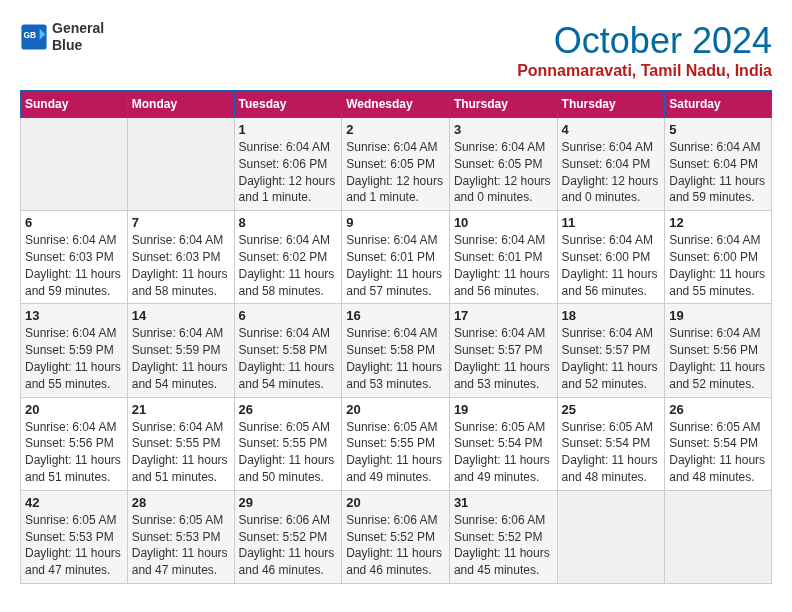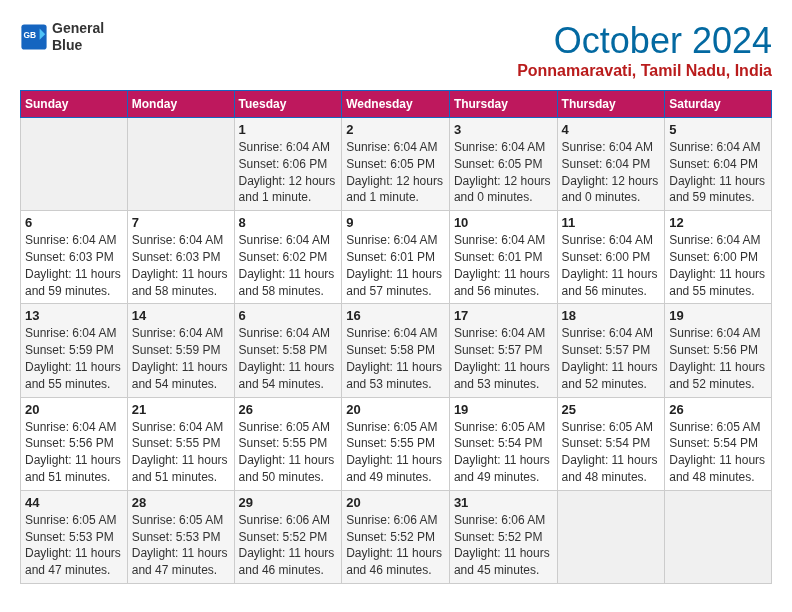--- a/index.html
+++ b/index.html
@@ -310,21 +310,21 @@
         <td>
           <span class="day-number">26</span>
           <div class="day-info" style="white-space: pre-line;">Sunrise: 6:05 AM
 Sunset: 5:54 PM
 Daylight: 11 hours
 and 48 minutes.</div>
         </td>
       </tr>
       <tr>
         <td>
-          <span class="day-number">44</span>
+          <span class="day-number">42</span>
           <div class="day-info" style="white-space: pre-line;">Sunrise: 6:05 AM
 Sunset: 5:53 PM
 Daylight: 11 hours
 and 47 minutes.</div>
         </td>
         <td>
           <span class="day-number">28</span>
           <div class="day-info" style="white-space: pre-line;">Sunrise: 6:05 AM
 Sunset: 5:53 PM
 Daylight: 11 hours

